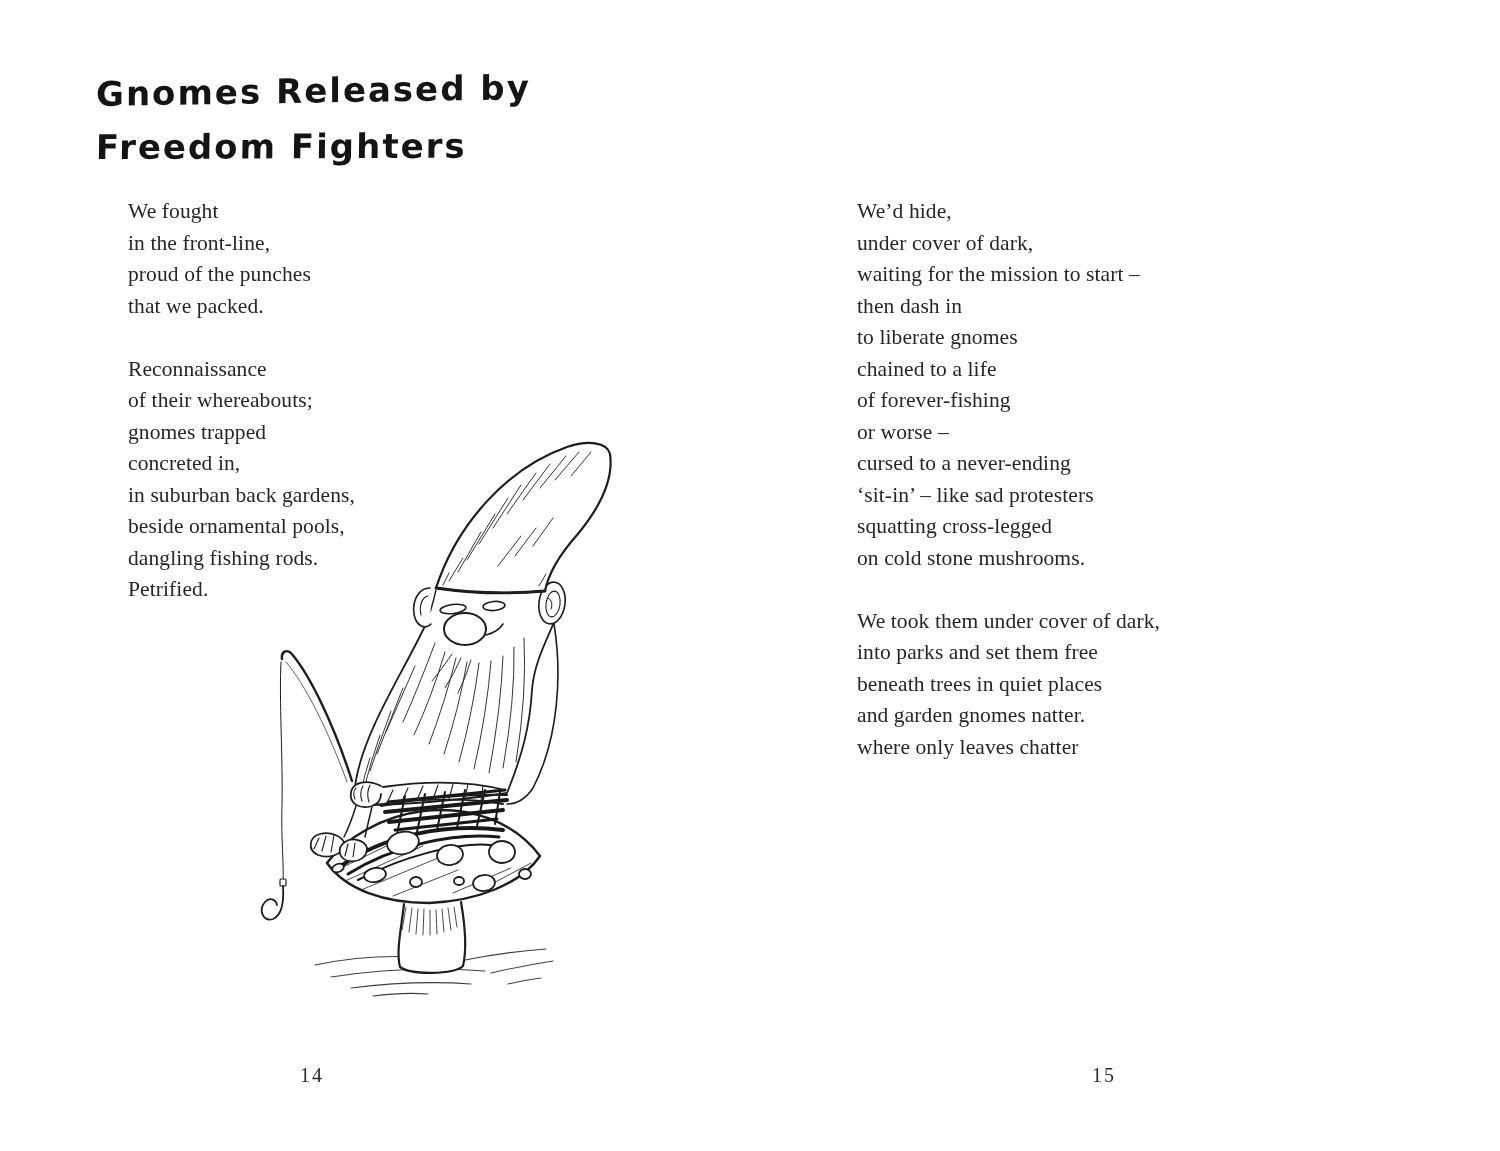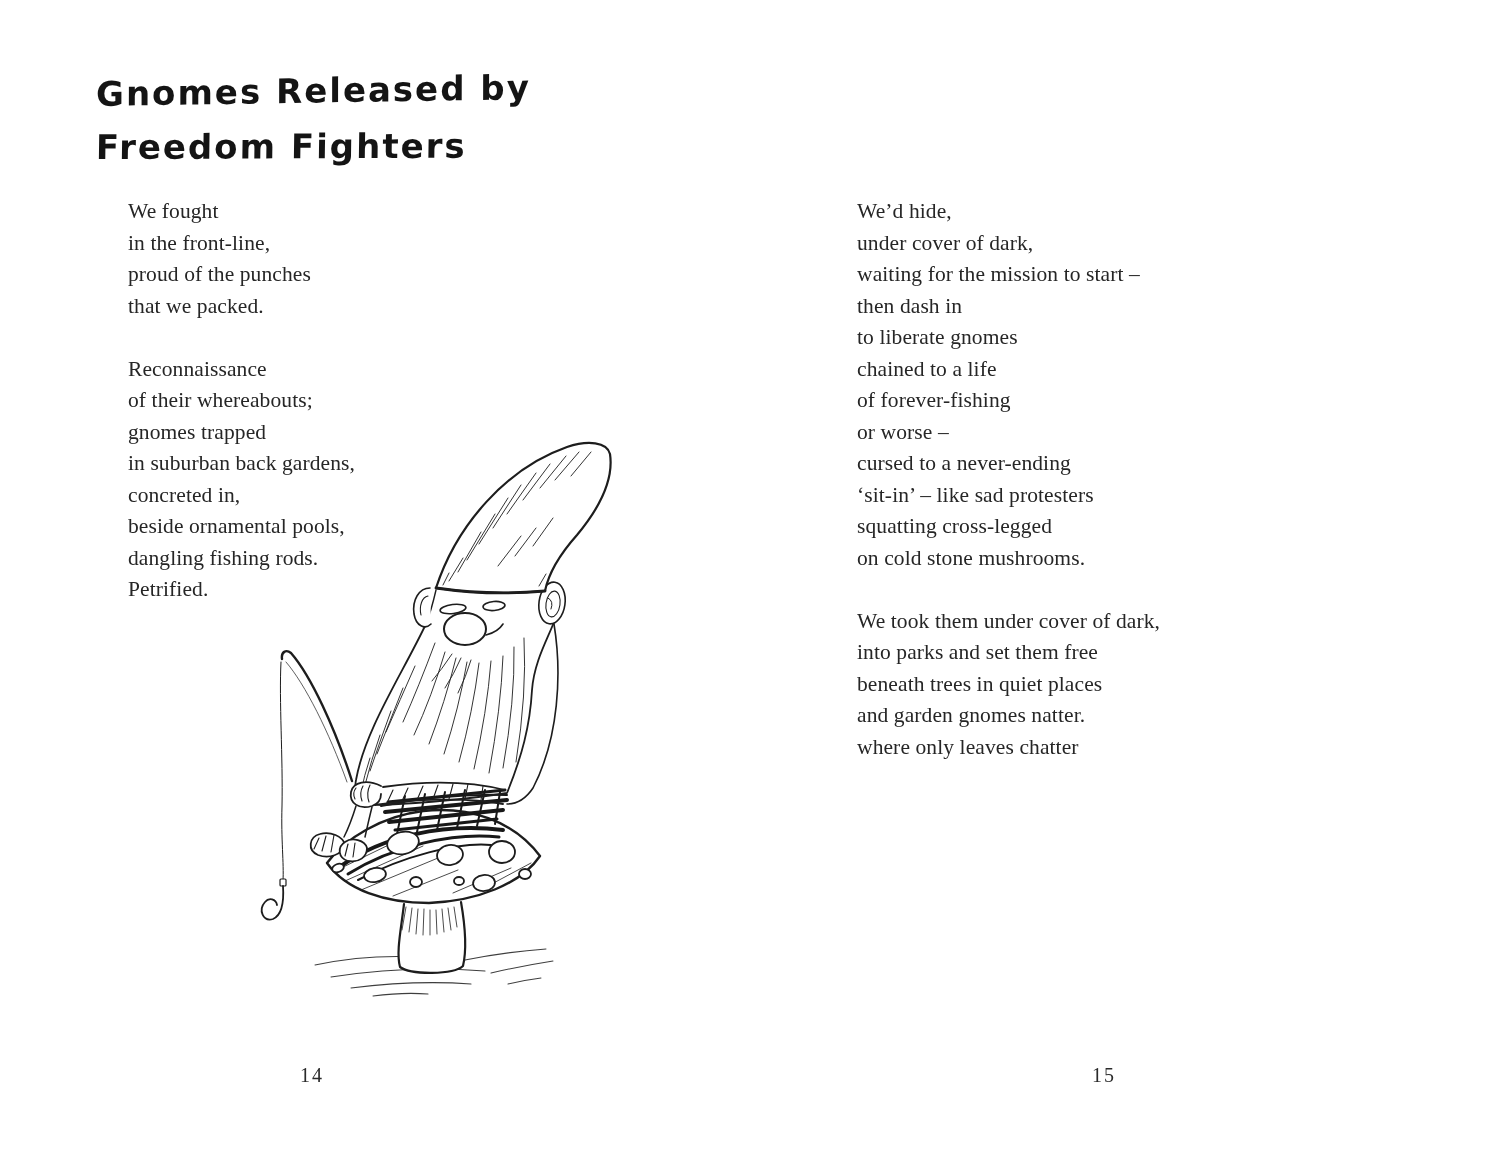--- a/index.html
+++ b/index.html
@@ -61,22 +61,22 @@
       <div class="stanza">
         <div class="line">We fought</div>
         <div class="line">in the front-line,</div>
         <div class="line">proud of the punches</div>
         <div class="line">that we packed.</div>
       </div>
       <div class="stanza">
         <div class="line">Reconnaissance</div>
         <div class="line">of their whereabouts;</div>
         <div class="line">gnomes trapped</div>
+        <div class="line">concreted in,</div>
         <div class="line">in suburban back gardens,</div>
-        <div class="line">concreted in,</div>
         <div class="line">beside ornamental pools,</div>
         <div class="line">dangling fishing rods.</div>
         <div class="line">Petrified.</div>
       </div>
     </div>
 
     <svg class="illustration" viewBox="0 0 372 565" xmlns="http://www.w3.org/2000/svg">
       <g stroke="#1d1d1d" fill="none" stroke-linecap="round" stroke-linejoin="round">
 
         <g stroke-width="1.1" opacity="0.85">

